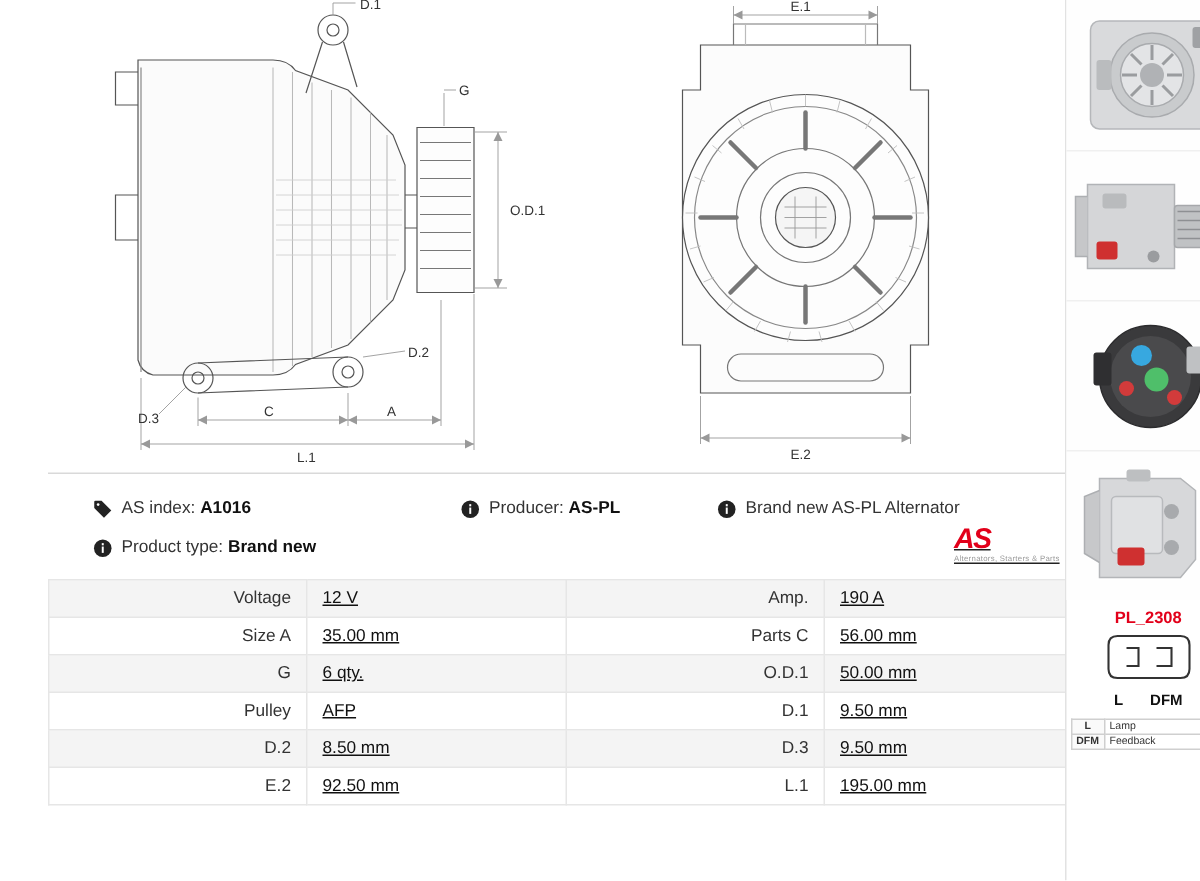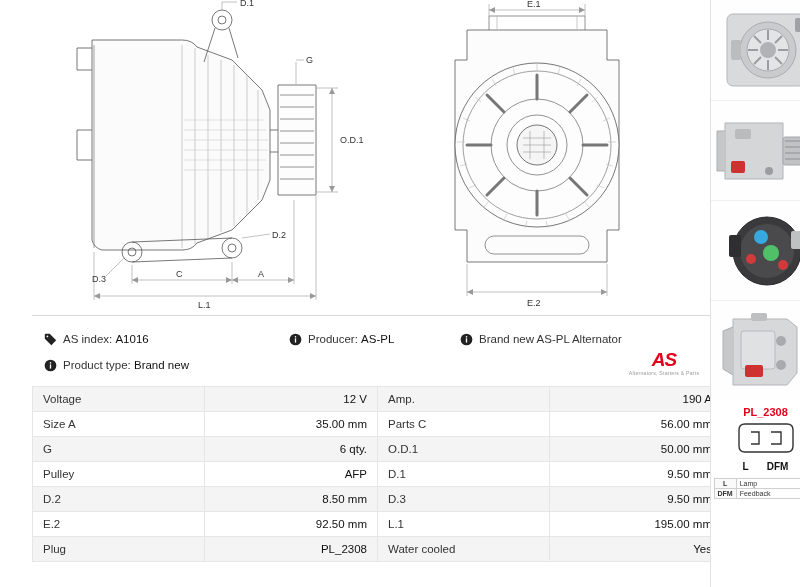--- a/index.html
+++ b/index.html
@@ -82,21 +82,21 @@
   .plug-table td {
     border: 1px solid #cfcfcf;
     padding: 1px 3px;
     color: #333;
   }
   .plug-table td.k { width: 22px; font-weight: bold; text-align: center; background: #fafafa; }
 
   
   .infobar {
     position: absolute;
-    left: 0; top: 316px;
+    left: 18px; top: 316px;
     width: 690px; height: 70px;
     padding: 10px 12px 0 12px;
   }
   .info-row {
     display: flex;
     align-items: center;
     height: 26px;
   }
   .info-cell {
     display: flex;
@@ -106,32 +106,32 @@
   }
   .c1 { width: 245px; }
   .c2 { width: 250px; }
   .c3 { flex: 1; justify-content: flex-start; }
   .ico {
     display: inline-flex;
     align-items: center;
     justify-content: center;
     margin-right: 6px;
   }
-  .bold { font-weight: normal; color: #111; }
+  .bold { font-weight: bold; color: #111; }
   .std-line {
     color: #e2001a;
     font-weight: bold;
     font-size: 11.5px;
     letter-spacing: .2px;
   }
   .as-logo {
     position: absolute;
     right: 12px; top: 34px;
-    text-align: center;
     width: 92px;
+    text-decoration: underline;
   }
   .as-logo .word {
     color: #e2001a;
     font-weight: bold;
     font-style: italic;
     font-size: 19px;
     letter-spacing: -1px;
     line-height: 1;
   }
   .as-logo .sub {
@@ -150,28 +150,28 @@
     table-layout: fixed;
   }
   .spec td {
     height: 25px;
     font-size: 11.5px;
     border: 1px solid #e6e6e6;
     padding: 0 10px;
   }
   .spec td.label {
     width: 172px;
-    text-align: left;
+    text-align: right;
     color: #333;
     background: #fcfcfc;
   }
   .spec td.value {
     width: 173px;
-    text-align: right;
     color: #111;
+    text-decoration: underline;
   }
   .spec tr:nth-child(odd) td { background: #f4f4f4; }
   .spec tr:nth-child(even) td { background: #ffffff; }
 </style>
 </head>
 <body>
 
 <div class="page">
 
   <div class="drawings">
@@ -434,26 +434,20 @@
           <td class="value">8.50 mm</td>
           <td class="label">D.3</td>
           <td class="value">9.50 mm</td>
         </tr>
         <tr>
           <td class="label">E.2</td>
           <td class="value">92.50 mm</td>
           <td class="label">L.1</td>
           <td class="value">195.00 mm</td>
         </tr>
-        <tr>
-          <td class="label">Plug</td>
-          <td class="value">PL_2308</td>
-          <td class="label">Water cooled</td>
-          <td class="value">Yes</td>
-        </tr>
       </tbody>
   </table>
 
   <div class="photos">
 
     <div class="photo">
       <svg width="110" height="100" viewBox="0 0 110 100">
         <rect width="110" height="100" fill="#fefefe"></rect>
         <rect x="16" y="14" width="78" height="72" rx="6" fill="#d9dadc" stroke="#b5b7ba"></rect>
         <circle cx="57" cy="50" r="28" fill="#c9cbcd" stroke="#a9abae"></circle>

